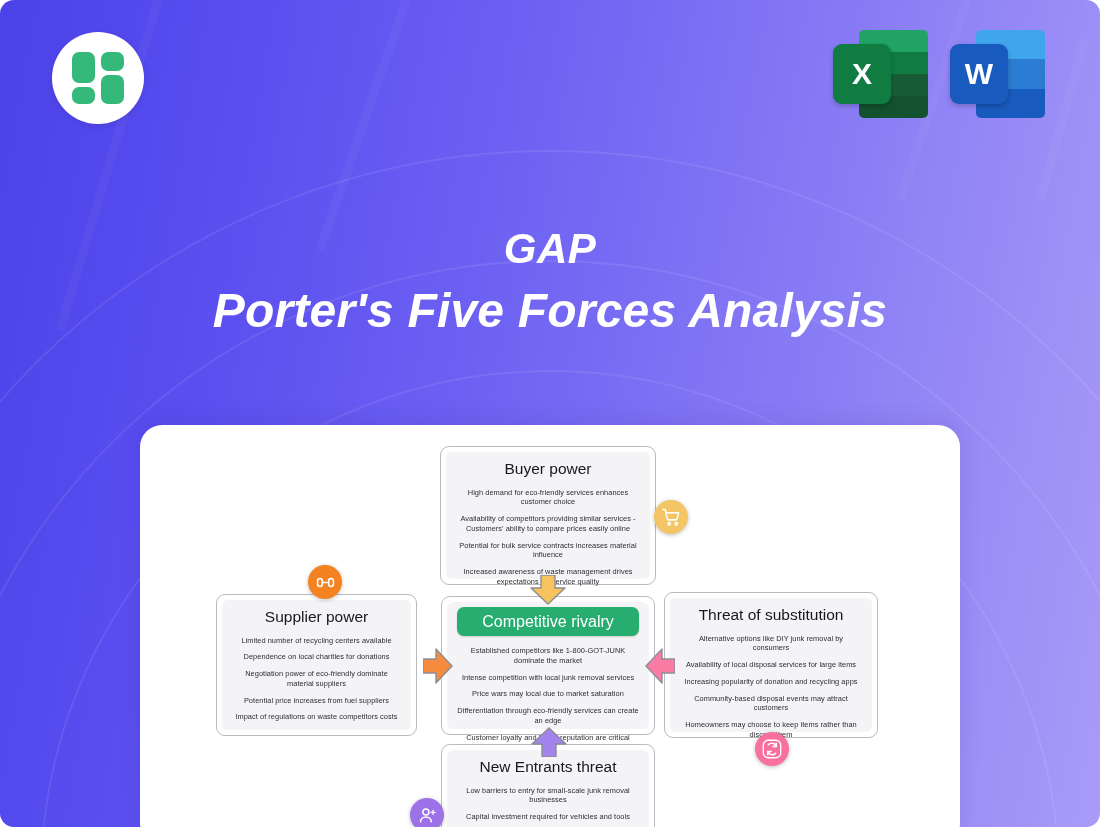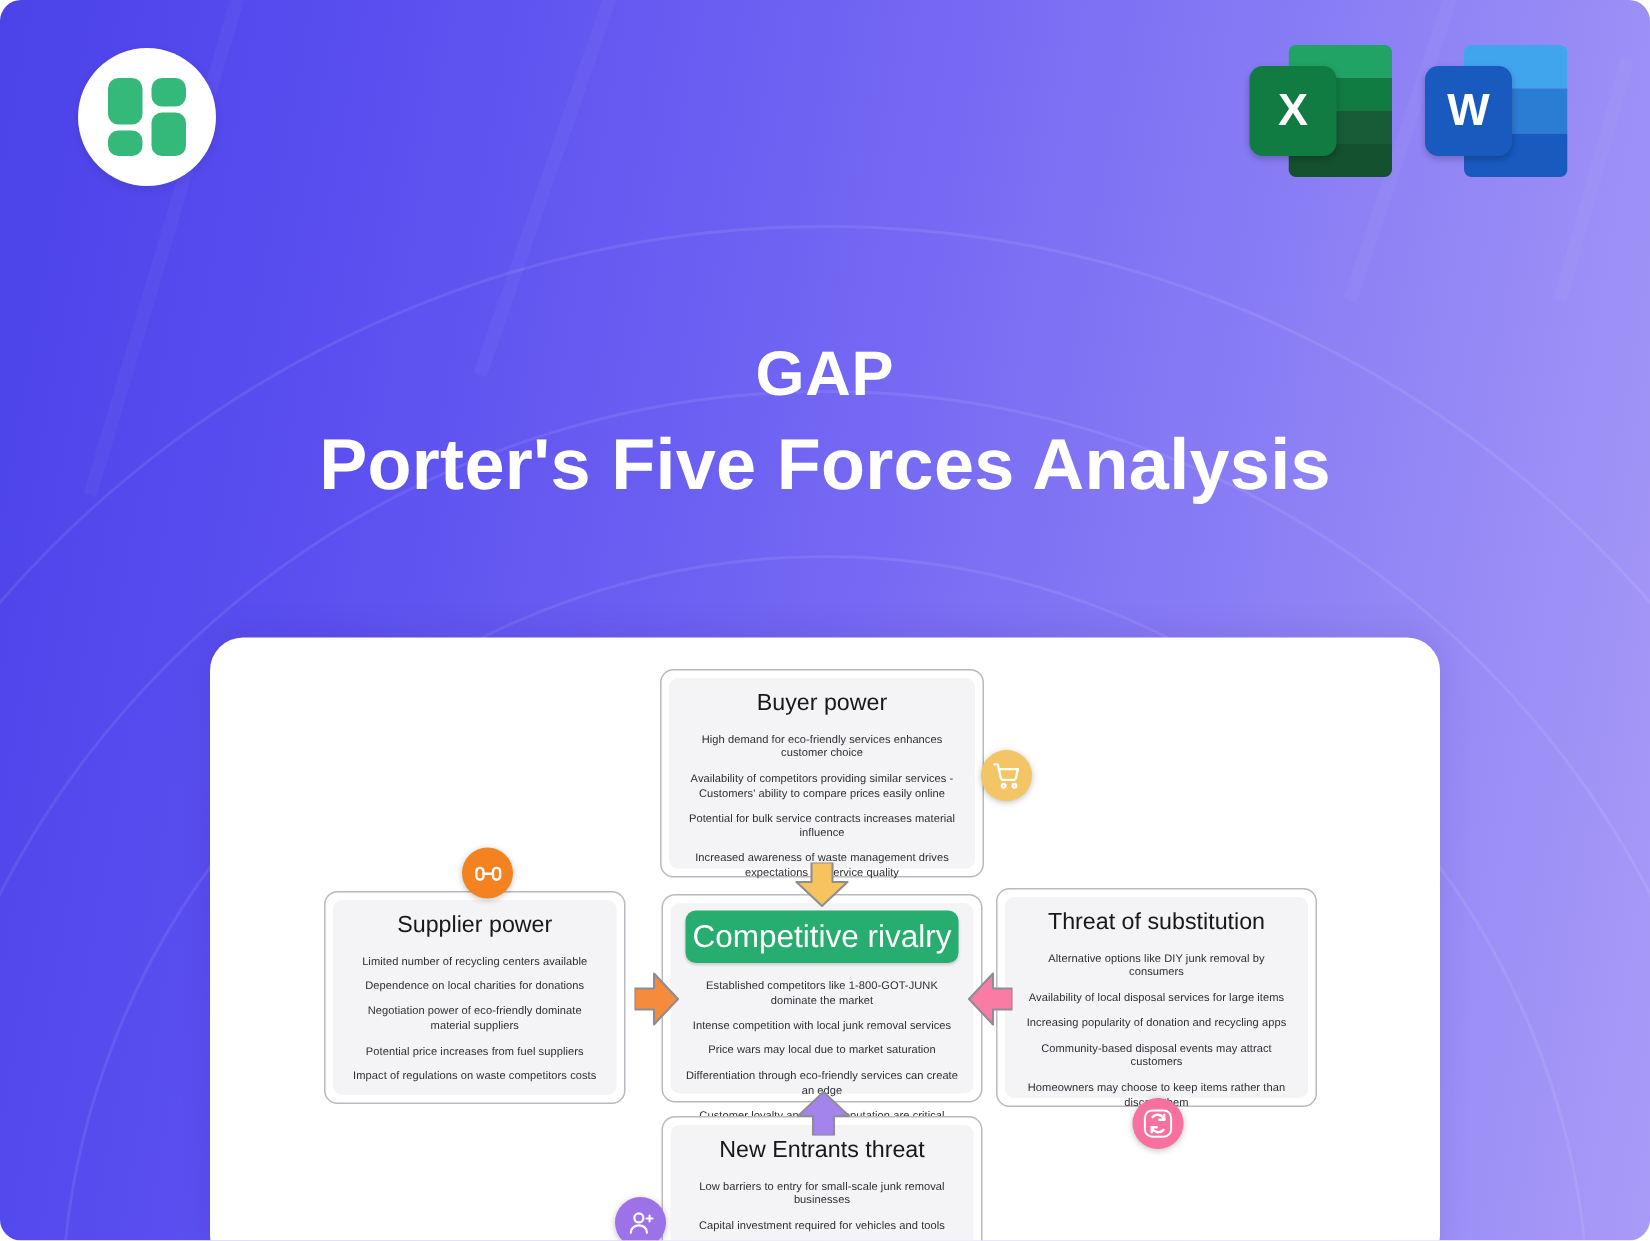--- a/index.html
+++ b/index.html
@@ -59,21 +59,21 @@
   .xl .oi-body span:nth-child(3){ background:#185c37; }
   .xl .oi-body span:nth-child(4){ background:#13512f; }
   .xl .oi-badge{ background:#107c41; }
   
   .wd .oi-body span:nth-child(1){ background:#41a5ee; }
   .wd .oi-body span:nth-child(2){ background:#2b7cd3; }
   .wd .oi-body span:nth-child(3){ background:#185abd; }
   .wd .oi-badge{ background:#185abd; }
 
   
-  #headline{ position:absolute; left:0; right:0; top:225px; text-align:center; color:#fff; }
+  #headline{ position:absolute; left:0; right:0; top:225px; text-align:center; color:#fff;font-style:italic; }
   #headline .line1{ font-size:42px; font-weight:bold; letter-spacing:.5px; line-height:1.15; }
   #headline .line2{ font-size:48px; font-weight:bold; letter-spacing:.2px; margin-top:10px; line-height:1.15;}
 
   
   #card{
     position:absolute; left:140px; top:425px; width:820px; height:420px;
     background:#ffffff; border-radius:22px;
     box-shadow:0 -4px 22px rgba(40,20,110,.10);
   }
 
@@ -99,21 +99,21 @@
   .fbox li{
     font-size:7.4px; line-height:1.32; color:#2b2c33;
     margin-bottom:7px; letter-spacing:.05px;
   }
   .fbox li:last-child{ margin-bottom:0; }
 
   
   #box-rivalry .fbox-inner{ padding-top:5px; }
   #box-rivalry h3{
     background:#27ad6f; color:#ffffff; border-radius:7px;
-    padding:5px 4px; font-size:21px; margin-bottom:10px;
+    padding:5px 4px; font-size:16px; margin-bottom:10px;
     box-shadow:0 1px 2px rgba(0,0,0,.16);
   }
 
   
   #box-buyer       { left:440px; top:446px; width:216px; height:139px; }
   #box-supplier    { left:216px; top:594px; width:201px; height:142px; }
   #box-rivalry     { left:441px; top:596px; width:214px; height:139px; }
   #box-substitution{ left:664px; top:592px; width:214px; height:146px; }
   #box-entrants    { left:441px; top:744px; width:214px; height:100px; }
 

